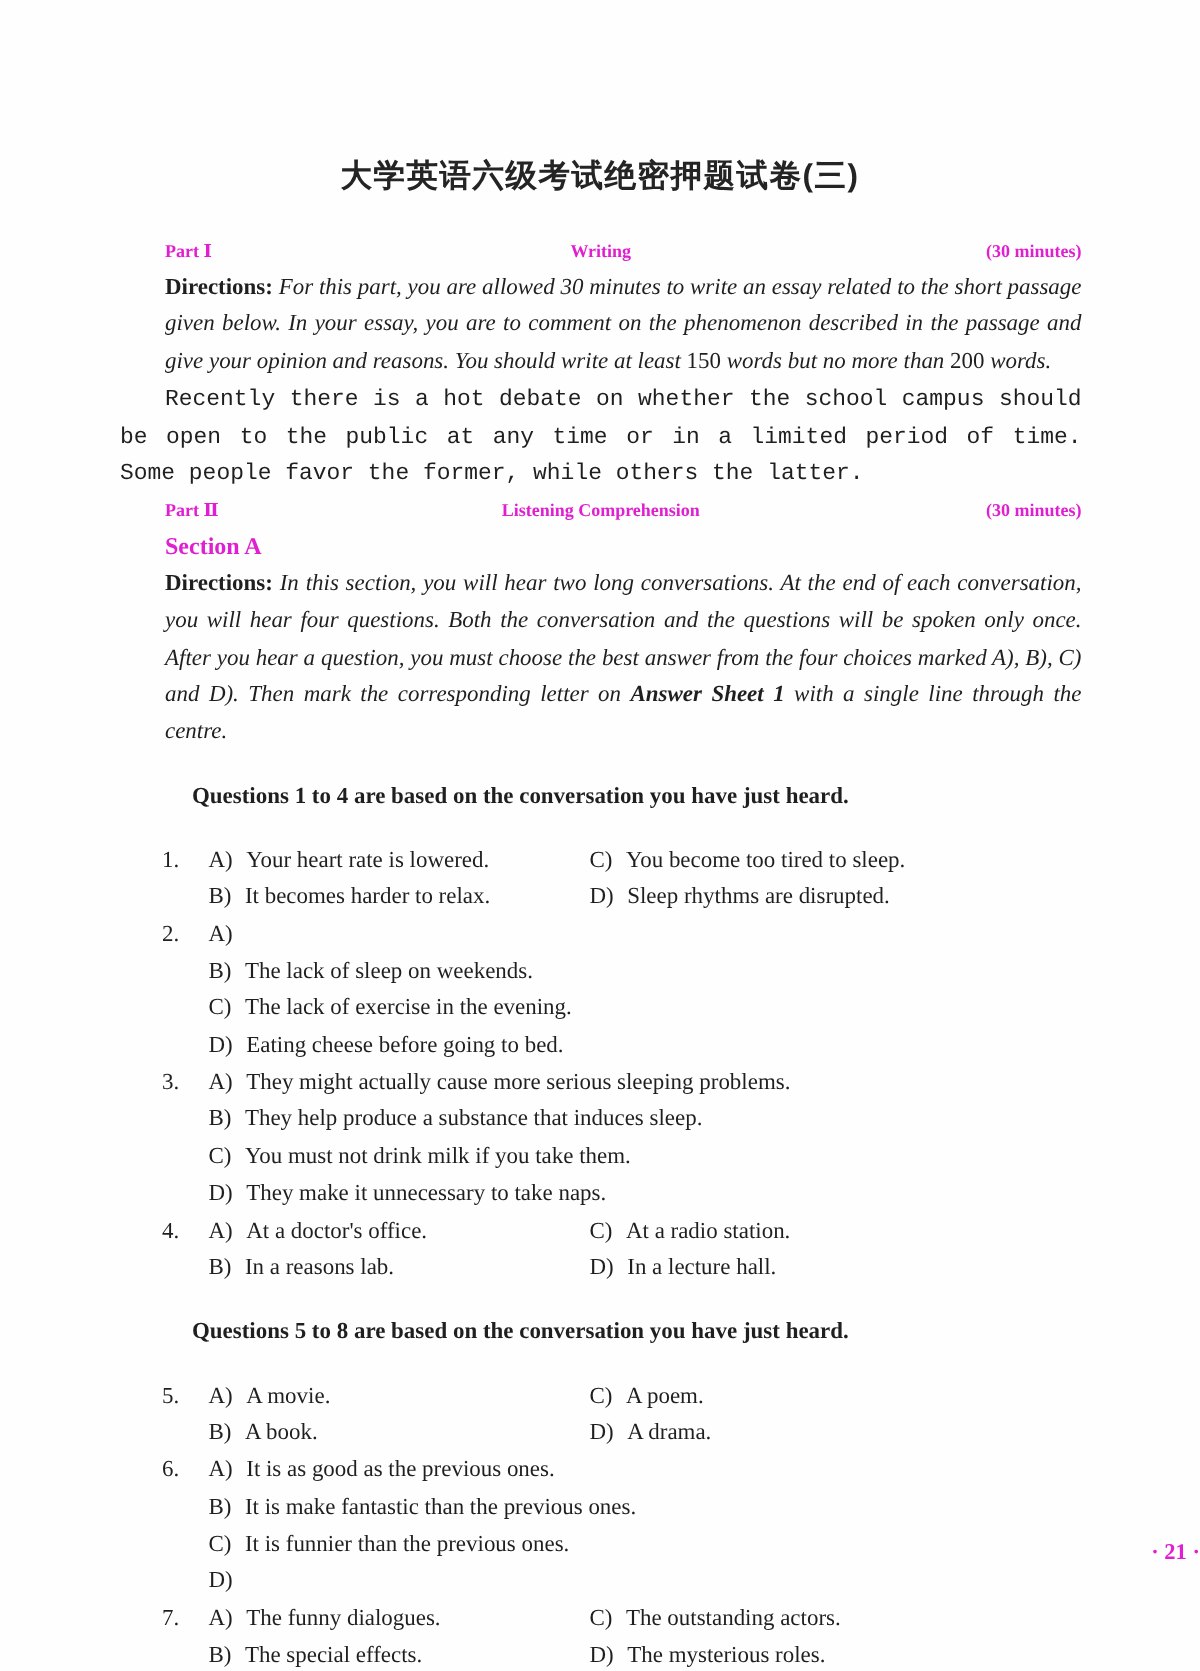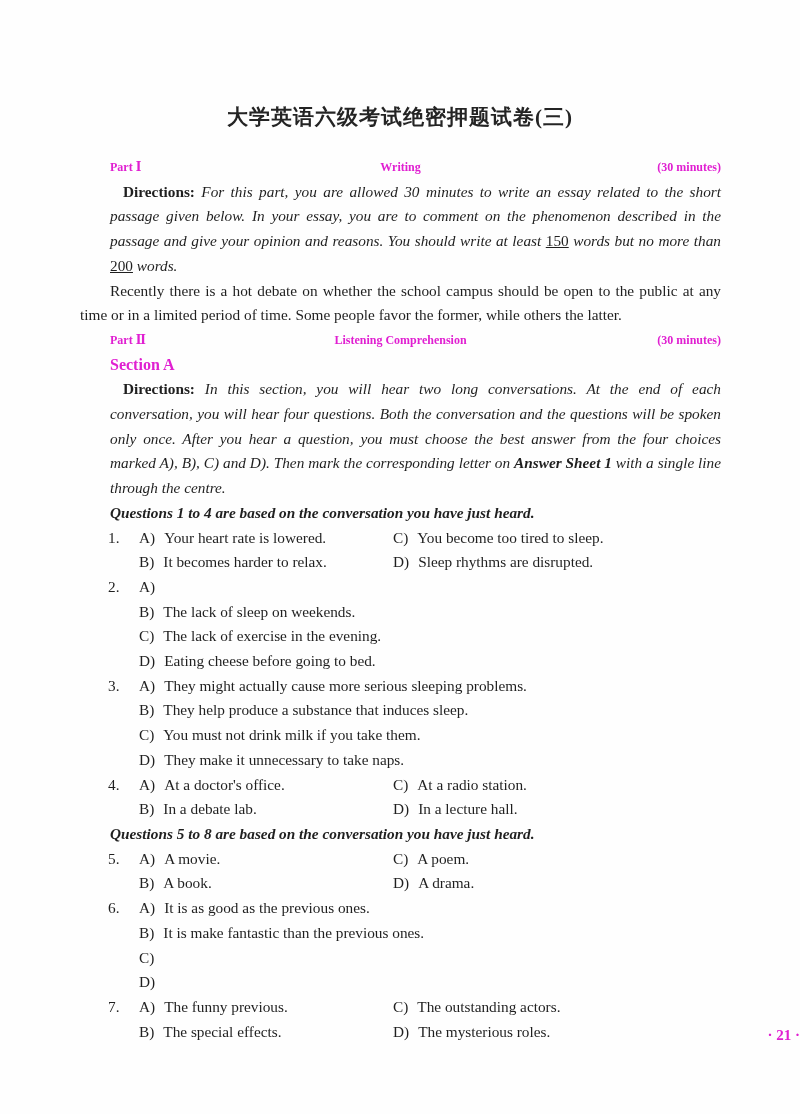--- a/index.html
+++ b/index.html
@@ -8,47 +8,47 @@
     width:800px; height:1114px;
     background:#fefefe;
     font-family:"Liberation Serif","DejaVu Serif",serif;
     color:var(--ink);
   }
   .page{ position:relative; width:800px; height:1114px; overflow:hidden; background:#fefefe; }
 
   .title{
     position:absolute; top:103px; left:0; width:100%;
     margin:0; text-align:center;
-    font-family:Liberation Serif, serif;
+    font-family:Liberation Sans, sans-serif;
     font-size:21px; font-weight:700; color:#242424; letter-spacing:1px;
   }
 
   .content{
     position:absolute; left:80px; top:155px; width:641px;
     font-size:15.3px; line-height:24.7px;
   }
 
   .part-row{
     display:grid; grid-template-columns:1fr auto 1fr;
     color:var(--accent); font-weight:700; font-size:12px;
   }
   .part-row .pl{ padding-left:30px; }
   .part-row .pr{ text-align:right; }
 
   .section-label{ padding-left:30px; color:var(--accent); font-weight:700; font-size:16px; }
 
   .directions{ margin:0; padding-left:30px; text-align:justify; }
-  .dir-label{ font-weight:700; font-style:normal;margin-left:13px; }
+  .dir-label{ font-weight:700; font-style:normal; }
   .seg-i{ font-style:italic; }
   .seg-bi{ font-style:italic; font-weight:700; }
-  .seg-u{ font-style:normal; text-decoration:underline; }
-
-  .passage{ margin:0; text-indent:30px; text-align:justify; }
-
-  .qheading{ margin:0; padding-left:30px; font-weight:700;font-style:italic; }
+  .seg-u{ font-style:normal; }
+
+  .passage{ margin:0; text-indent:30px; text-align:justify;font-family:Liberation Mono, monospace; }
+
+  .qheading{ margin:18px; padding-left:30px; font-weight:700; }
 
   .question{ display:flex; padding-left:28px; }
   .qnum{ flex:none; width:31px; }
   .opts{ flex:1; display:grid; }
   .opts.two{ grid-template-columns:254px 1fr; }
   .opts.one{ grid-template-columns:1fr; }
   .opt{ display:flex; align-items:baseline; }
   .olabel{ flex:none; margin-right:9px; }
 
   .footer{
@@ -158,21 +158,21 @@
         <div class="opt">
             <span class="olabel">A)</span>
             <span class="otext">At a doctor's office.</span>
           </div>
         <div class="opt">
             <span class="olabel">C)</span>
             <span class="otext">At a radio station.</span>
           </div>
         <div class="opt">
             <span class="olabel">B)</span>
-            <span class="otext">In a debate lab.</span>
+            <span class="otext">In a reasons lab.</span>
           </div>
         <div class="opt">
             <span class="olabel">D)</span>
             <span class="otext">In a lecture hall.</span>
           </div>
       </div>
     </div>
 
     <p class="qheading">Questions 5 to 8 are based on the conversation you have just heard.</p>
 
@@ -204,33 +204,34 @@
         <div class="opt">
             <span class="olabel">A)</span>
             <span class="otext">It is as good as the previous ones.</span>
           </div>
         <div class="opt">
             <span class="olabel">B)</span>
             <span class="otext">It is make fantastic than the previous ones.</span>
           </div>
         <div class="opt">
             <span class="olabel">C)</span>
+            <span class="otext">It is funnier than the previous ones.</span>
           </div>
         <div class="opt">
             <span class="olabel">D)</span>
           </div>
       </div>
     </div>
 
     <div class="question">
       <span class="qnum">7.</span>
       <div class="opts two">
         <div class="opt">
             <span class="olabel">A)</span>
-            <span class="otext">The funny previous.</span>
+            <span class="otext">The funny dialogues.</span>
           </div>
         <div class="opt">
             <span class="olabel">C)</span>
             <span class="otext">The outstanding actors.</span>
           </div>
         <div class="opt">
             <span class="olabel">B)</span>
             <span class="otext">The special effects.</span>
           </div>
         <div class="opt">

